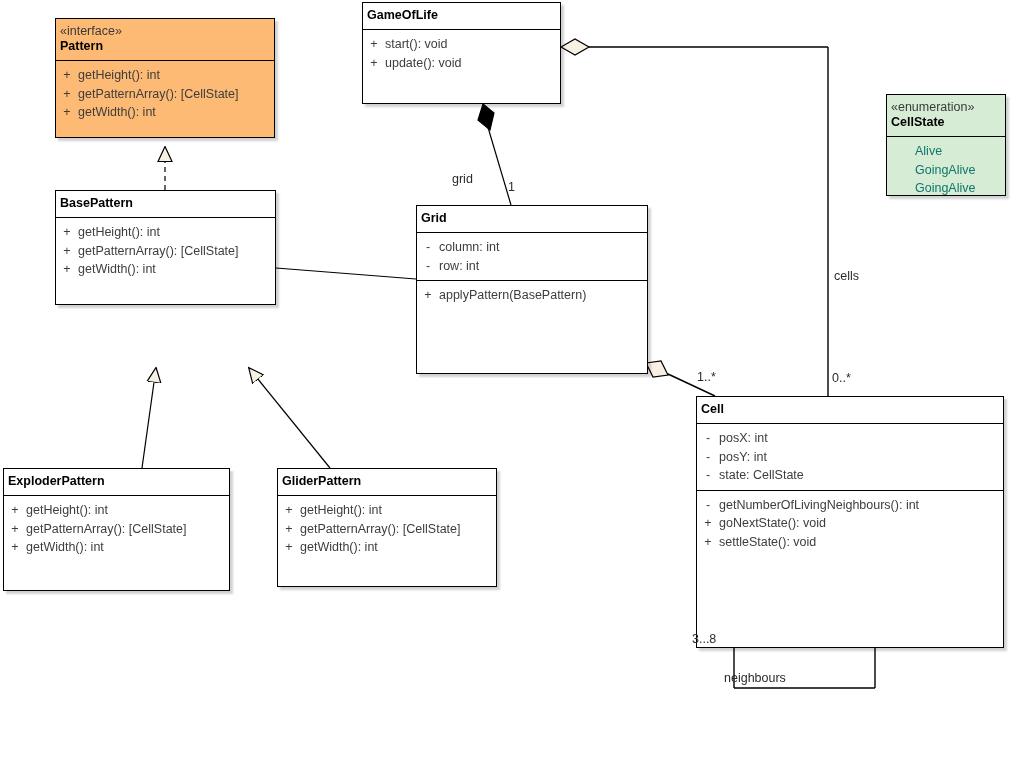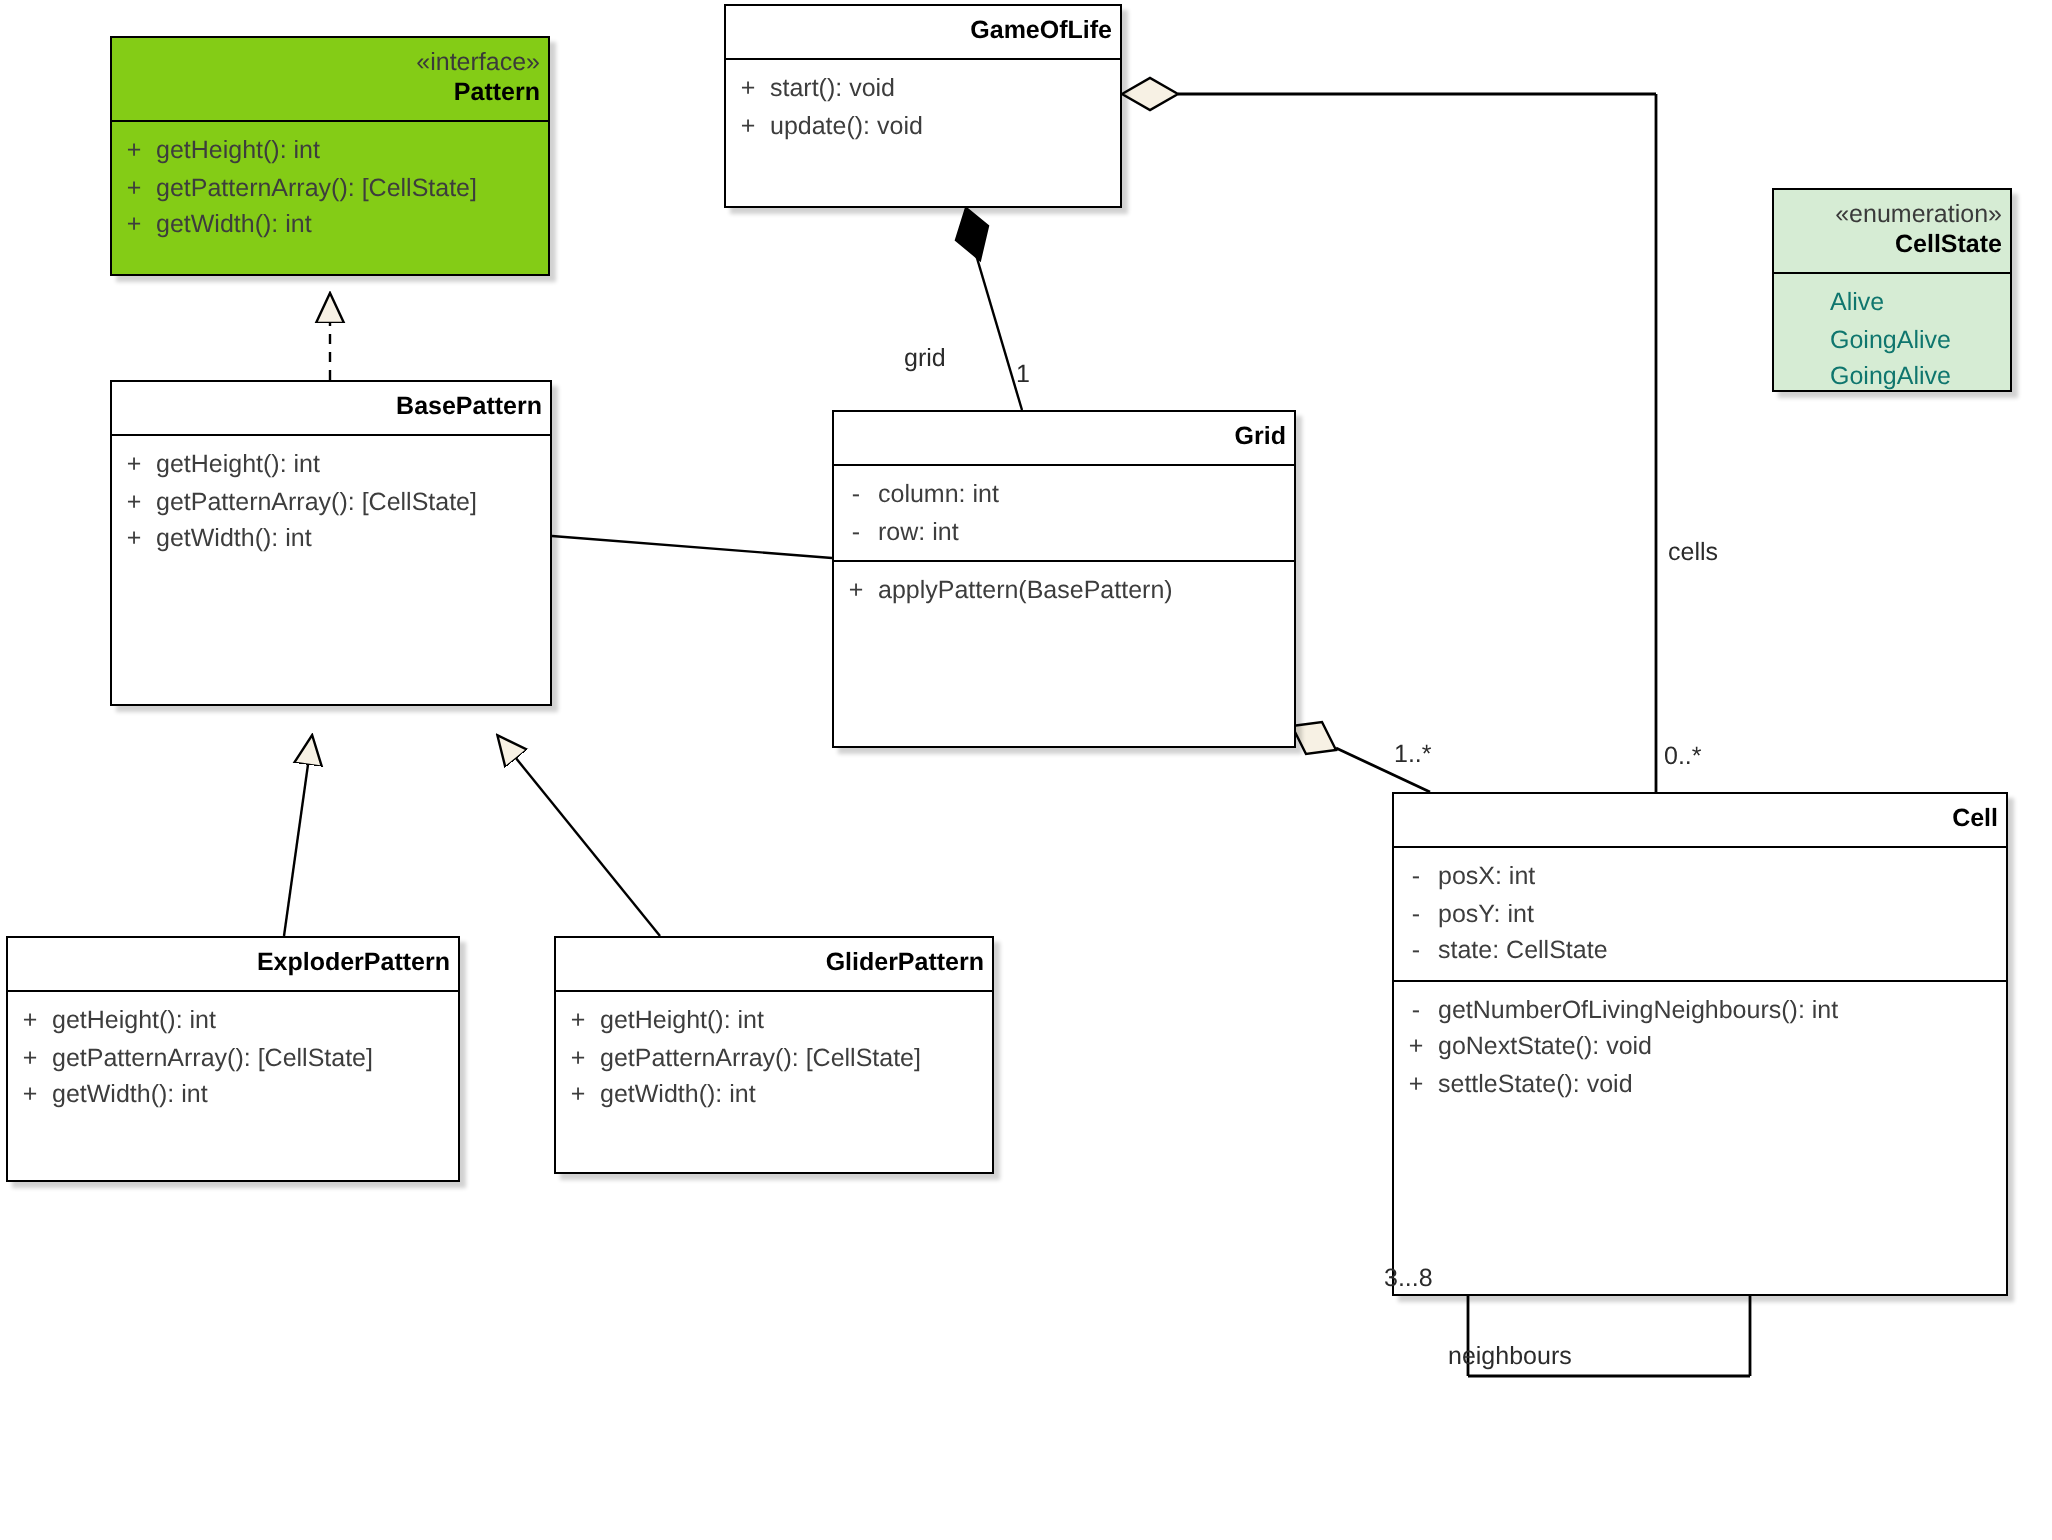--- a/index.html
+++ b/index.html
@@ -28,25 +28,25 @@
     pointer-events: none;
   }
   .uml-class {
     position: absolute;
     box-sizing: border-box;
     border: 1px solid #000000;
     background: #ffffff;
     box-shadow: 3px 3px 2px rgba(0,0,0,0.18);
     overflow: hidden;
   }
-  .uml-class.purple { background: #84cc16; }
+  .uml-class.purple { background: #fdba74; }
   .uml-class.green  { background: #d6ecd4; }
 
   .cls-header {
-    text-align: right;
+    text-align: left;
     padding: 5px 4px 6px 4px;
     line-height: 15px;
   }
   .cls-stereotype {
     display: block;
     font-size: 12.5px;
     color: #3a3a3a;
     font-weight: normal;
   }
   .cls-title {
@@ -193,21 +193,21 @@
     </div>
     <div class="cls-divider"></div>
     <div class="cls-compartment">
       <div class="enum-literal">Alive</div>
       <div class="enum-literal">GoingAlive</div>
       <div class="enum-literal">GoingAlive</div>
       <div class="enum-literal">Dead</div>
     </div>
   </div>
 
-  <div class="uml-class" style="left:55px; top:190px; width:221px; height:163px;">
+  <div class="uml-class" style="left:55px; top:190px; width:221px; height:115px;">
     <div class="cls-header">
       <span class="cls-title">BasePattern</span>
     </div>
     <div class="cls-divider"></div>
     <div class="cls-compartment">
       <div class="member">
         <span class="vis">+</span>
         <span class="sig">getHeight(): int</span>
       </div>
       <div class="member">

